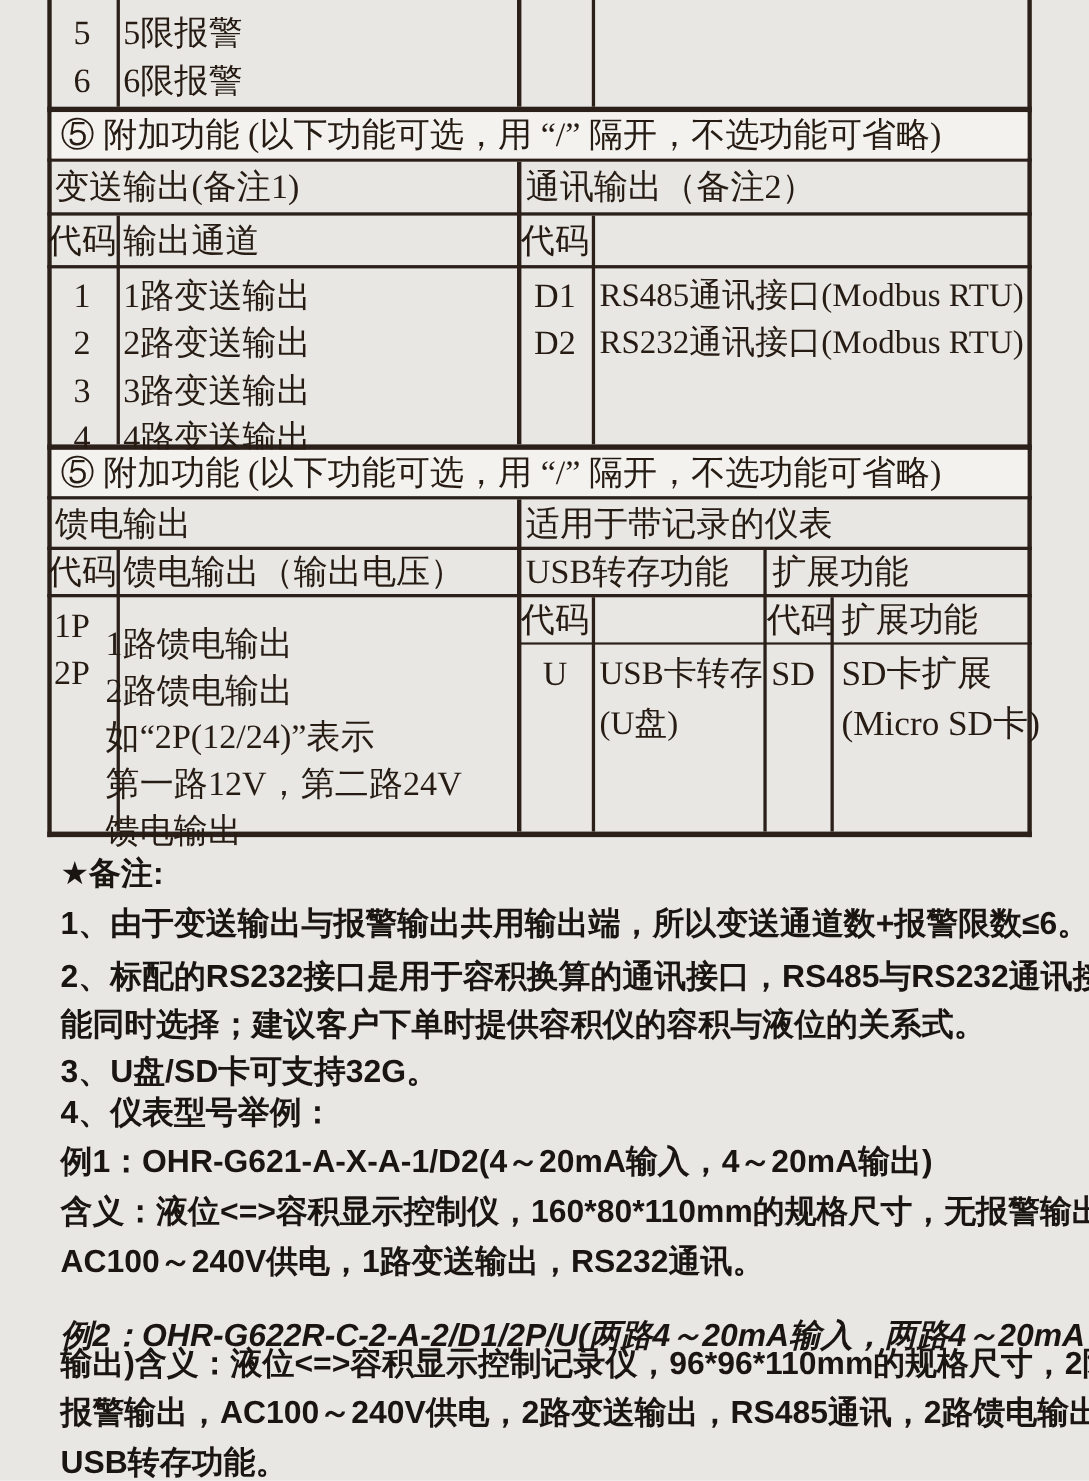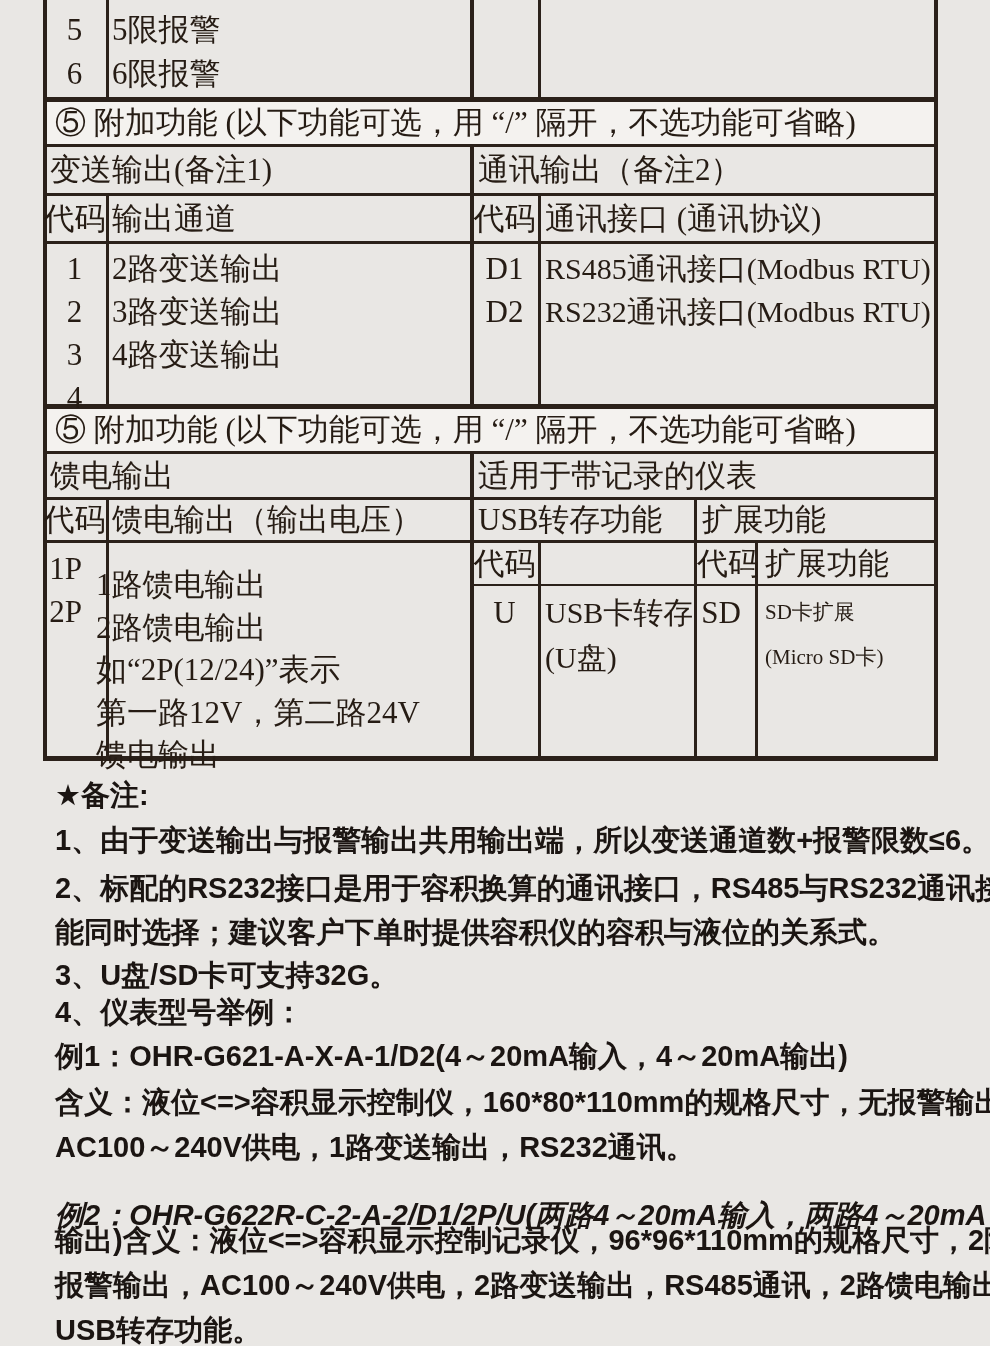--- a/index.html
+++ b/index.html
@@ -73,29 +73,29 @@
   <div class="band" style="top:102px;">
     <div class="txt">⑤ 附加功能 (以下功能可选，用 “/” 隔开，不选功能可省略)</div>
   </div>
 
   <div class="txt t-cell" style="left:50px;top:147px;">变送输出(备注1)</div>
   <div class="txt t-cell" style="left:478px;top:147px;">通讯输出（备注2）</div>
 
   <div class="txt t-cell code" style="left:43px;top:196px;width:63px;">代码</div>
   <div class="txt t-cell" style="left:112px;top:196px;">输出通道</div>
   <div class="txt t-cell code" style="left:471px;top:196px;width:67px;">代码</div>
-  <div class="txt t-cell" style="left:545px;top:196px;">通讯接口 (通讯协议)</div>
 
   <div class="txt t-lines code" style="left:43px;top:247px;width:63px;line-height:43px;">
     <div>1</div>
     <div>2</div>
     <div>3</div>
     <div>4</div>
   </div>
   <div class="txt t-lines" style="left:112px;top:247px;line-height:43px;">
+    <div>1路变送输出</div>
     <div>2路变送输出</div>
     <div>3路变送输出</div>
     <div>4路变送输出</div>
   </div>
   <div class="txt t-lines code" style="left:471px;top:247px;width:67px;line-height:43px;">
     <div>D1</div>
     <div>D2</div>
   </div>
   <div class="txt t-lines" style="left:545px;top:247px;line-height:43px;font-size:30px;">
     <div>RS485通讯接口(Modbus RTU)</div>
@@ -129,21 +129,21 @@
     <div>第一路12V，第二路24V</div>
     <div>馈电输出</div>
   </div>
 
   <div class="txt t-lines code" style="left:471px;top:590px;width:67px;line-height:45px;">U</div>
   <div class="txt t-lines" style="left:545px;top:590px;line-height:45px;font-size:30px;">
     <div>USB卡转存</div>
     <div>(U盘)</div>
   </div>
   <div class="txt t-lines code" style="left:697px;top:590px;width:48px;line-height:45px;">SD</div>
-  <div class="txt t-lines" style="left:765px;top:590px;line-height:45px;font-size:21px;">
+  <div class="txt t-lines" style="left:765px;top:590px;line-height:45px;font-size:32px;">
     <div>SD卡扩展</div>
     <div>(Micro SD卡)</div>
   </div>
 
   <div class="sans">
     <div class="note-line" style="top:775px;">★备注:</div>
     <div class="note-line" style="top:820px;">1、由于变送输出与报警输出共用输出端，所以变送通道数+报警限数≤6。</div>
     <div class="note-line" style="top:868px;">2、标配的RS232接口是用于容积换算的通讯接口，RS485与RS232通讯接口不</div>
     <div class="note-line" style="top:912px;">能同时选择；建议客户下单时提供容积仪的容积与液位的关系式。</div>
     <div class="note-line" style="top:955px;">3、U盘/SD卡可支持32G。</div>

